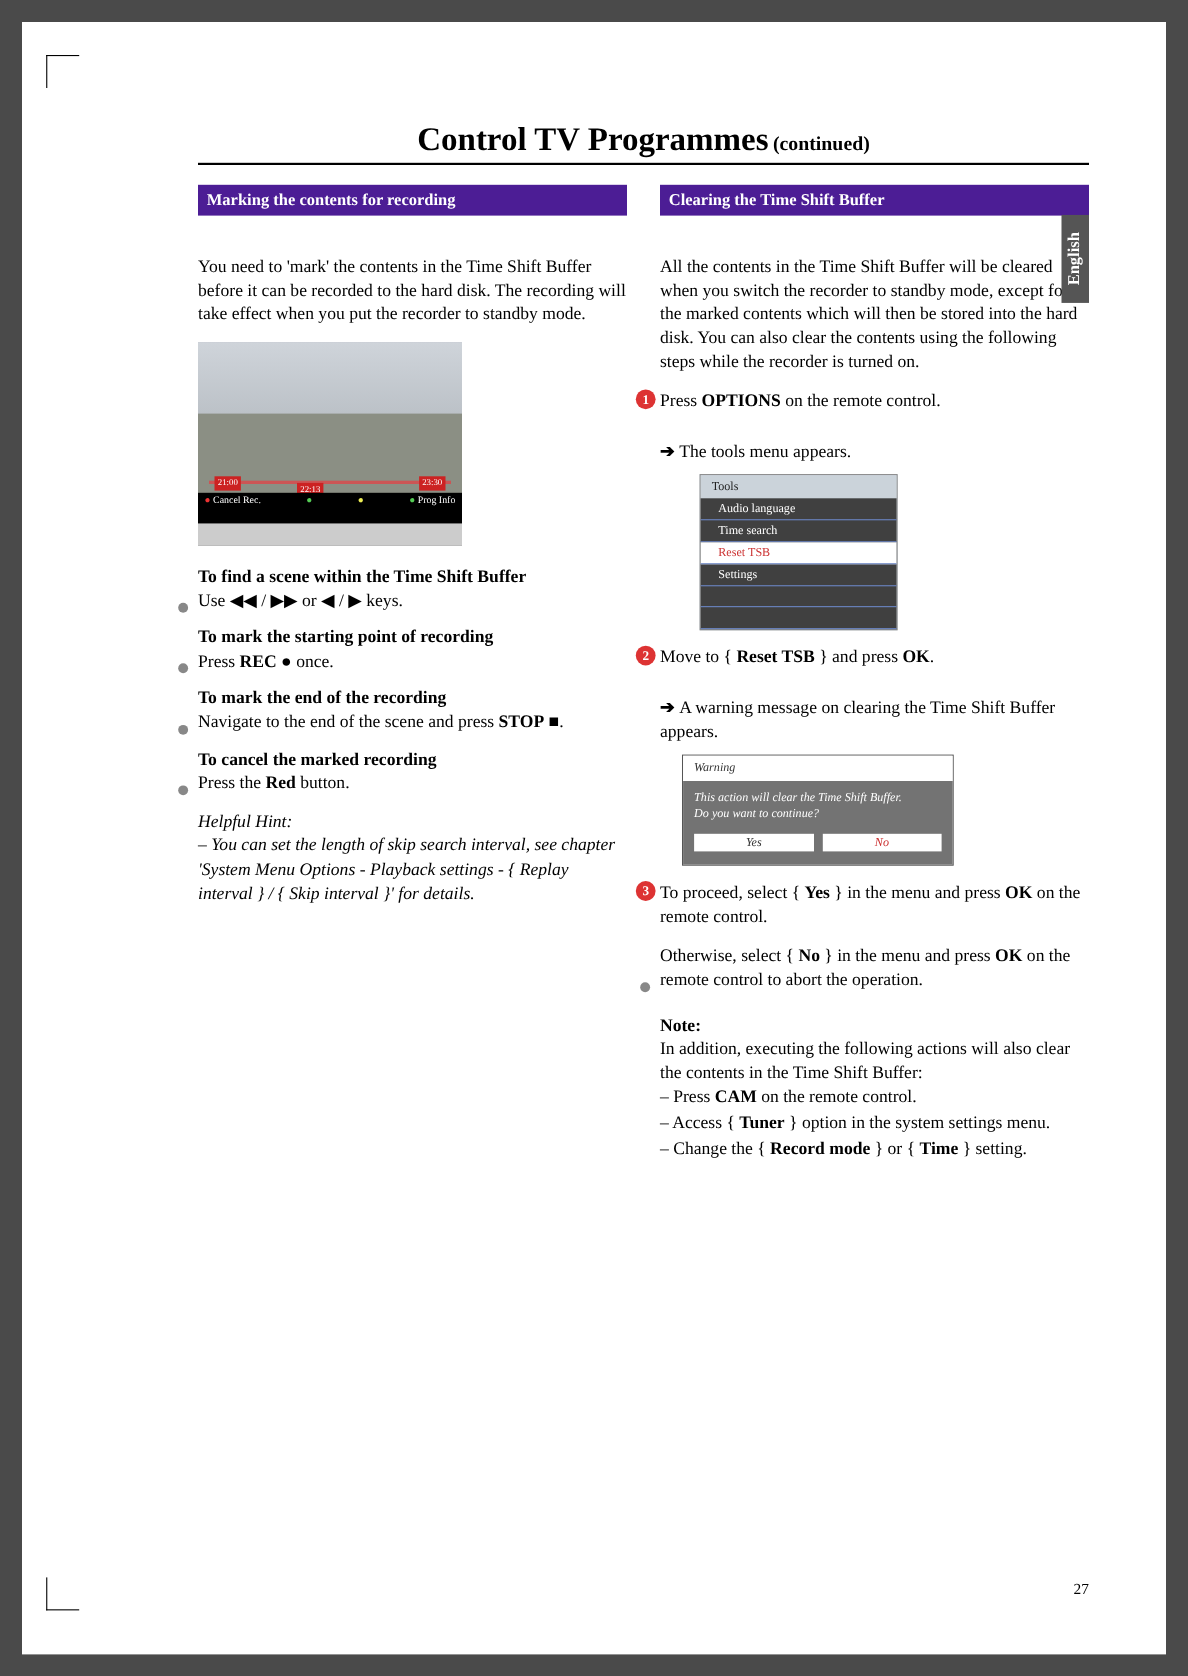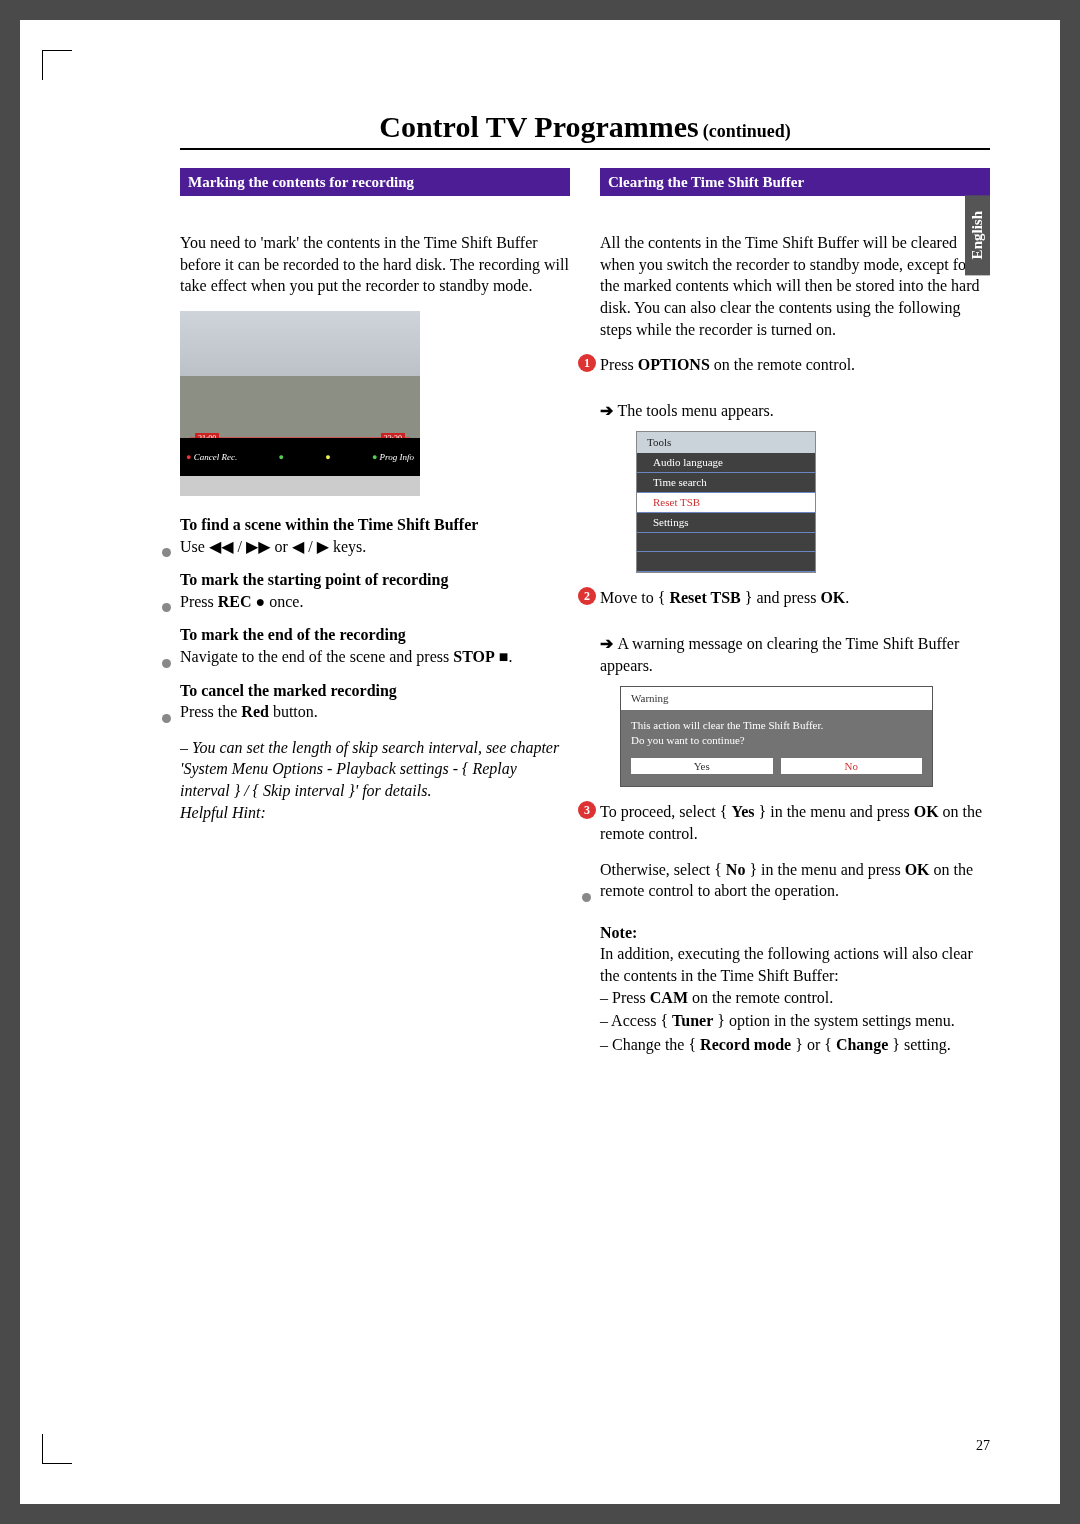--- a/index.html
+++ b/index.html
@@ -57,21 +57,21 @@
   .bullet-dot {
     width: 9px; height: 9px; border-radius: 50%; background: #888; flex-shrink: 0;
     margin-top: 6px; margin-right: 9px;
   }
   .img-box {
     width: 240px; height: 185px; background: linear-gradient(#aab, #888);
     position: relative; margin-bottom: 18px; overflow: hidden;
   }
   .img-sky { position:absolute; inset:0 0 80px 0; background: linear-gradient(#cfd4da,#b0b6bc); }
   .img-ground { position:absolute; left:0; right:0; bottom:40px; height:80px; background:#8b8f84; }
-  .img-bar { position:absolute; left:0; right:0; bottom:20px; height:38px; background:#000; font-size:9px; color:#fff; display:flex; align-items:center; padding:0 6px; justify-content:space-between;font-style:italic; }
+  .img-bar { position:absolute; left:0; right:0; bottom:20px; height:28px; background:#000; font-size:9px; color:#fff; display:flex; padding:0 6px; justify-content:space-between; }
   .img-rec { color:#e33; }
   .img-green { color:#5c5; }
   .img-yellow { color:#ee5; }
   .img-bot { position:absolute; left:0; right:0; bottom:0; height:20px; background:#ccc; }
   .img-t1 { position:absolute; left:15px; bottom:50px; background:#c22; color:#fff; font-size:8px; padding:1px 3px; }
   .img-t2 { position:absolute; right:15px; bottom:50px; background:#c22; color:#fff; font-size:8px; padding:1px 3px; }
   .img-tc { position:absolute; left:90px; bottom:44px; background:#c22; color:#fff; font-size:8px; padding:1px 3px; }
   .img-line { position:absolute; left:10px; right:10px; bottom:56px; height:3px; background:#c55; }
   .hint { font-style: italic; margin-top: 14px; }
   .num-circle {
@@ -84,22 +84,23 @@
   .step-row > span:last-child { flex:1; }
   .indent-arrow { margin-left: 0px; margin-bottom: 10px; margin-top: 24px; }
   .tools-box {
     width: 180px; margin: 6px 0 14px 36px; background: #cbd3da; border: 1px solid #888; font-size: 11px;
   }
   .tools-title { background:#cbd3da; color:#222; padding:3px 10px; }
   .tools-inner { background:#404040; color:#fff; }
   .tools-item { padding:2px 16px; border-bottom: 1px solid #6b85c4; }
   .tools-item.sel { background:#fff; color:#c33; }
   .warn-box {
-    width: 313px; margin: 10px 0 14px 20px; border: 1px solid #555;
+    width: 247px; margin: 10px 0 14px 20px; border: 1px solid #555;
     font-size: 11px;
+    font-style: italic;
   }
   .warn-title { background:#fff; color:#333; padding:4px 10px; }
   .warn-body { background:#737373; color:#fff; padding:8px 10px 12px; }
   .warn-btns { display:flex; gap:8px; margin-top:10px; }
   .warn-btn { background:#fff; color:#333; flex:1; text-align:center; padding:1px 0; font-size:11px; }
   .warn-btn.no { color:#c33; }
   .bold { font-weight: bold; }
   .side-tab {
     position: absolute; top: 175px; right: 70px;
     background: #555; color: #fff; font-weight: bold;
@@ -167,22 +168,22 @@
         <div><span>Navigate to the end of the scene and press </span><span class="bold">STOP</span><span> ■.</span></div>
       </div>
 
       <div class="sub-h">To cancel the marked recording</div>
       <div class="bullet-row">
         <div class="bullet-dot"></div>
         <div><span>Press the </span><span class="bold">Red</span><span> button.</span></div>
       </div>
 
       <div class="hint">
+        <div>Helpful Hint:</div>
         <div>– You can set the length of skip search interval, see chapter 'System Menu Options - Playback settings - { Replay interval } / { Skip interval }' for details.</div>
-        <div>Helpful Hint:</div>
       </div>
     </div>
 
     <div class="col">
       <div class="section-bar">Clearing the Time Shift Buffer</div>
       <div class="para">All the contents in the Time Shift Buffer will be cleared when you switch the recorder to standby mode, except for the marked contents which will then be stored into the hard disk. You can also clear the contents using the following steps while the recorder is turned on.</div>
 
       <div class="step-row">
         <span class="num-circle">1</span>
         <span><span>Press </span><span class="bold">OPTIONS</span><span> on the remote control.</span></span>
@@ -228,19 +229,19 @@
         <div class="bullet-dot"></div>
         <div><span>Otherwise, select { </span><span class="bold">No</span><span> } in the menu and press </span><span class="bold">OK</span><span> on the remote control to abort the operation.</span></div>
       </div>
 
       <div style="height:10px"></div>
       <div class="bold">Note:</div>
       <div>In addition, executing the following actions will also clear the contents in the Time Shift Buffer:</div>
       <div class="note-list">
         <div><span>–  Press </span><span class="bold">CAM</span><span> on the remote control.</span></div>
         <div><span>–  Access { </span><span class="bold">Tuner</span><span> } option in the system settings menu.</span></div>
-        <div><span>–  Change the { </span><span class="bold">Record mode</span><span> } or { </span><span class="bold">Change</span><span> } setting.</span></div>
+        <div><span>–  Change the { </span><span class="bold">Record mode</span><span> } or { </span><span class="bold">Time</span><span> } setting.</span></div>
       </div>
     </div>
   </div>
 
   <div class="page-no">27</div>
 </div>
 
 </body></html>

